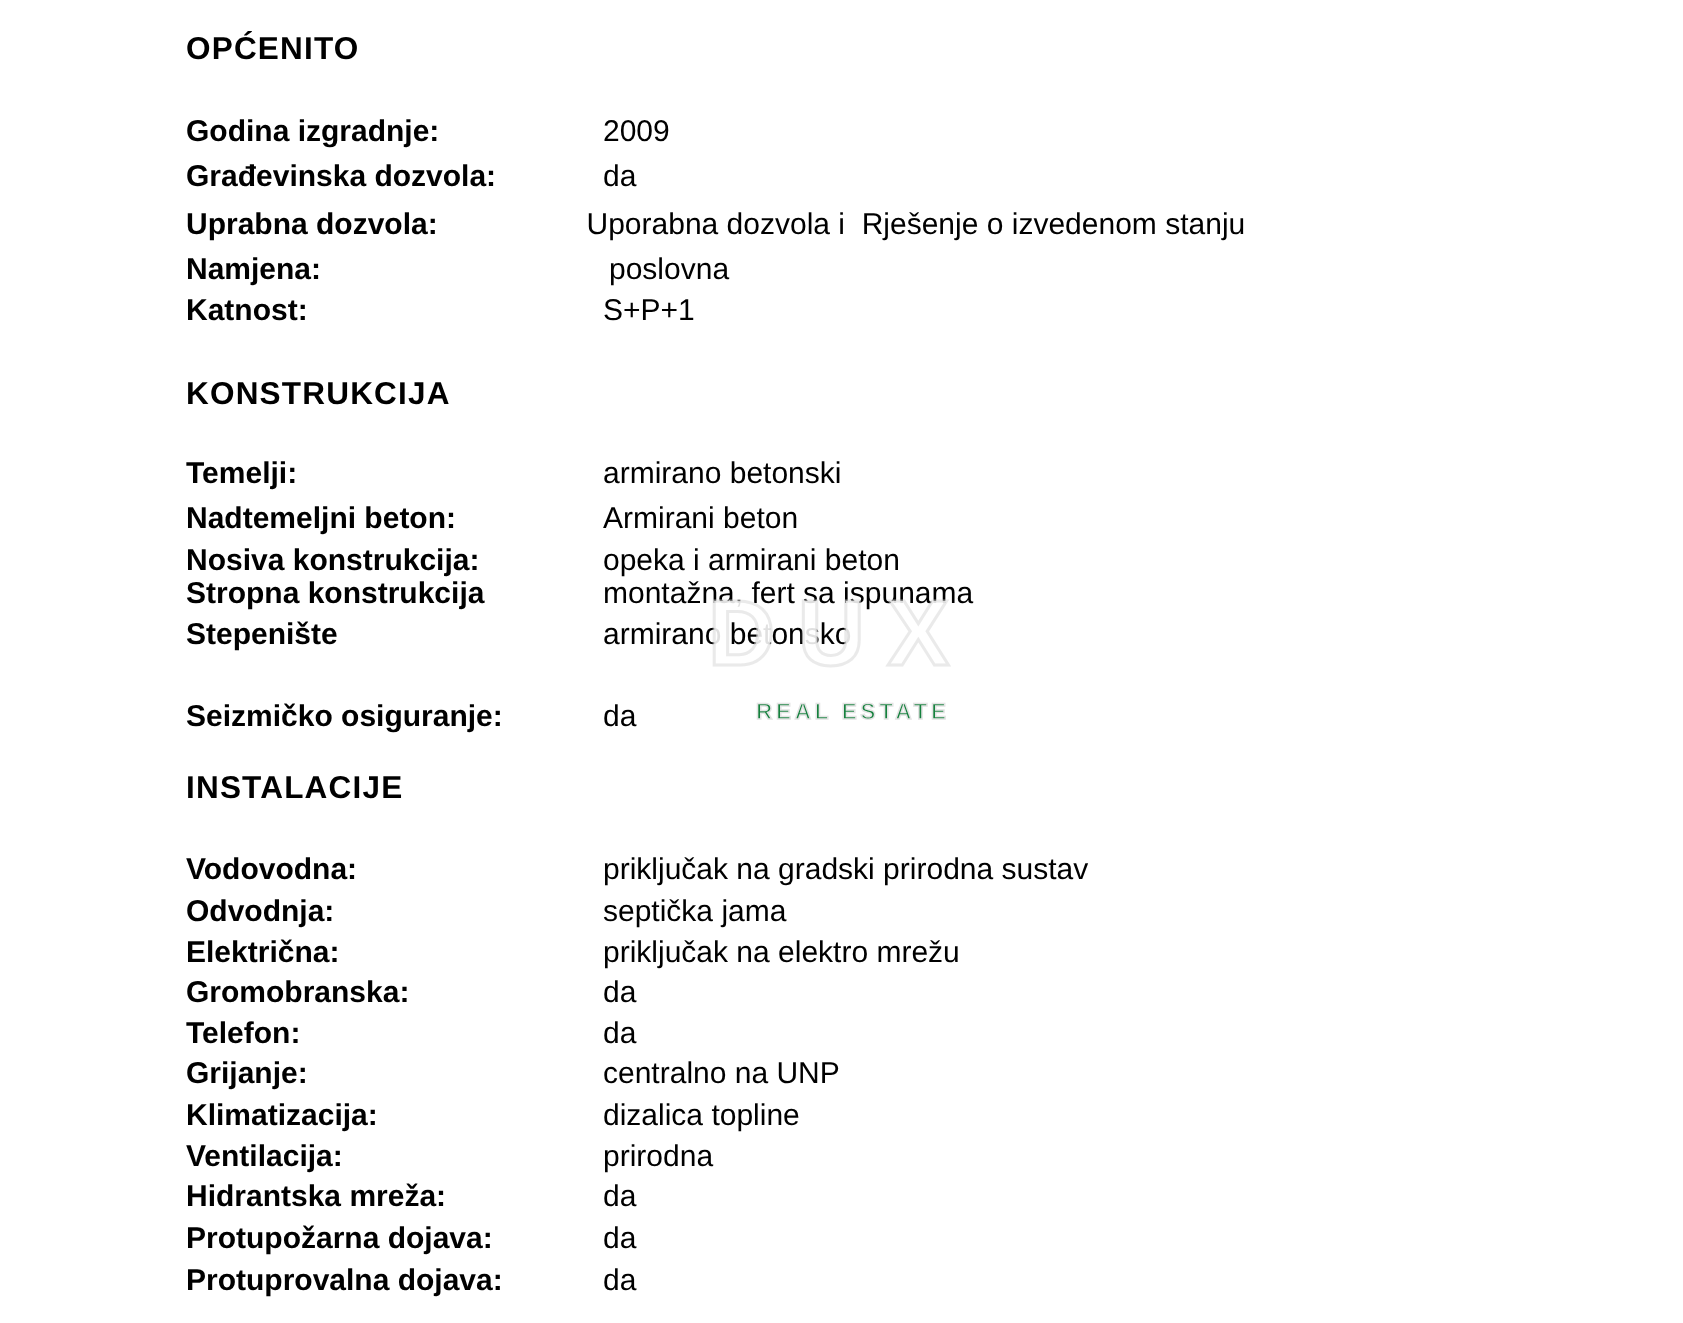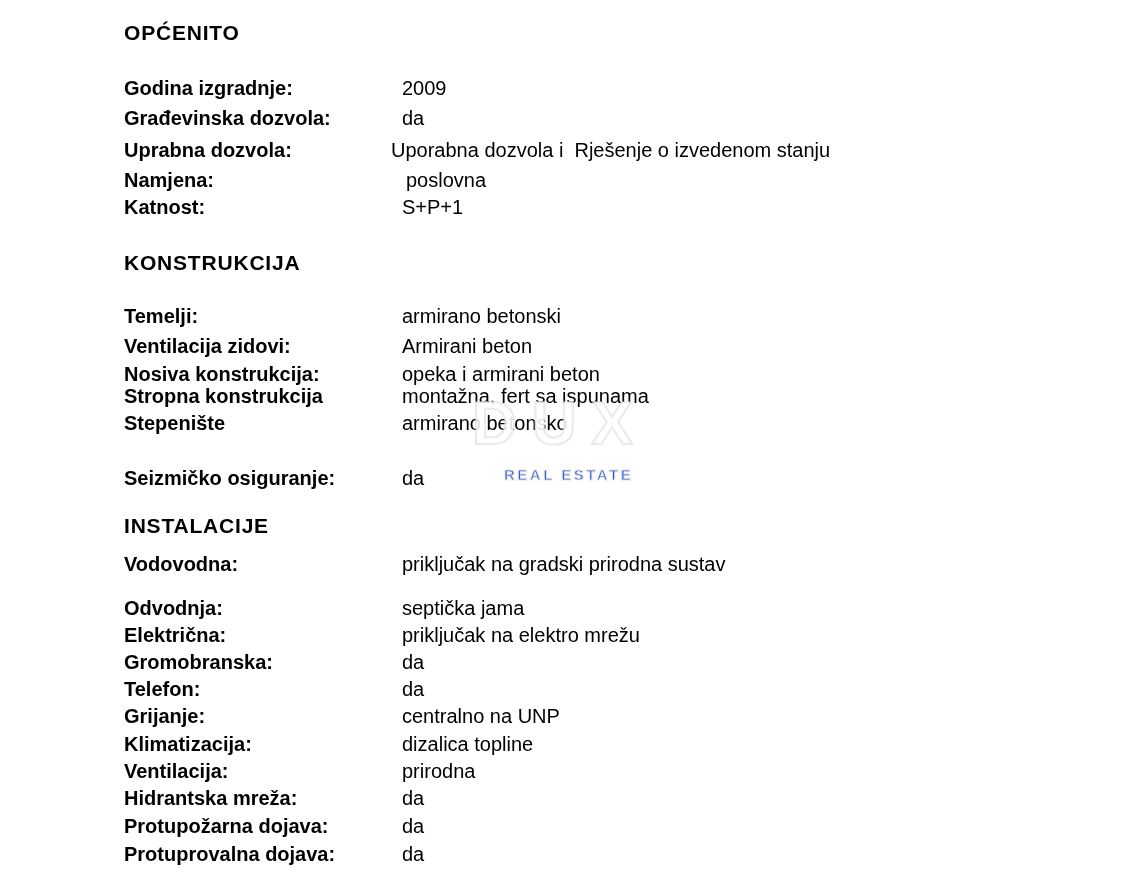--- a/index.html
+++ b/index.html
@@ -69,21 +69,21 @@
     text-align: right;
   }
   .watermark-sub {
     position: absolute;
     left: 504px;
     top: 466px;
     font-size: 15px;
     line-height: 18px;
     font-weight: bold;
     letter-spacing: 2.5px;
-    color: #1d4ed8;
+    color: #15803d;
     -webkit-text-stroke: 1px #e4e4e4;
     z-index: 5;
     white-space: pre;
   }
 </style>
 </head>
 <body>
 
 <div class="page">
 
@@ -110,21 +110,21 @@
     <span class="value">S+P+1</span>
   </div>
 
   <div class="section-title" style="top:251px">KONSTRUKCIJA</div>
 
   <div class="row" style="top:304px">
     <span class="label">Temelji:</span>
     <span class="value">armirano betonski</span>
   </div>
   <div class="row" style="top:334px">
-    <span class="label">Ventilacija zidovi:</span>
+    <span class="label">Nadtemeljni beton:</span>
     <span class="value">Armirani beton</span>
   </div>
   <div class="row" style="top:362px">
     <span class="label">Nosiva konstrukcija:</span>
     <span class="value">opeka i armirani beton</span>
   </div>
   <div class="row" style="top:384px">
     <span class="label">Stropna konstrukcija</span>
     <span class="value">montažna, fert sa ispunama</span>
   </div>
@@ -132,21 +132,21 @@
     <span class="label">Stepenište</span>
     <span class="value">armirano betonsko</span>
   </div>
   <div class="row" style="top:466px">
     <span class="label">Seizmičko osiguranje:</span>
     <span class="value">da</span>
   </div>
 
   <div class="section-title" style="top:514px">INSTALACIJE</div>
 
-  <div class="row" style="top:552px">
+  <div class="row" style="top:568px">
     <span class="label">Vodovodna:</span>
     <span class="value">priključak na gradski prirodna sustav</span>
   </div>
   <div class="row" style="top:596px">
     <span class="label">Odvodnja:</span>
     <span class="value">septička jama</span>
   </div>
   <div class="row" style="top:623px">
     <span class="label">Električna:</span>
     <span class="value">priključak na elektro mrežu</span>

